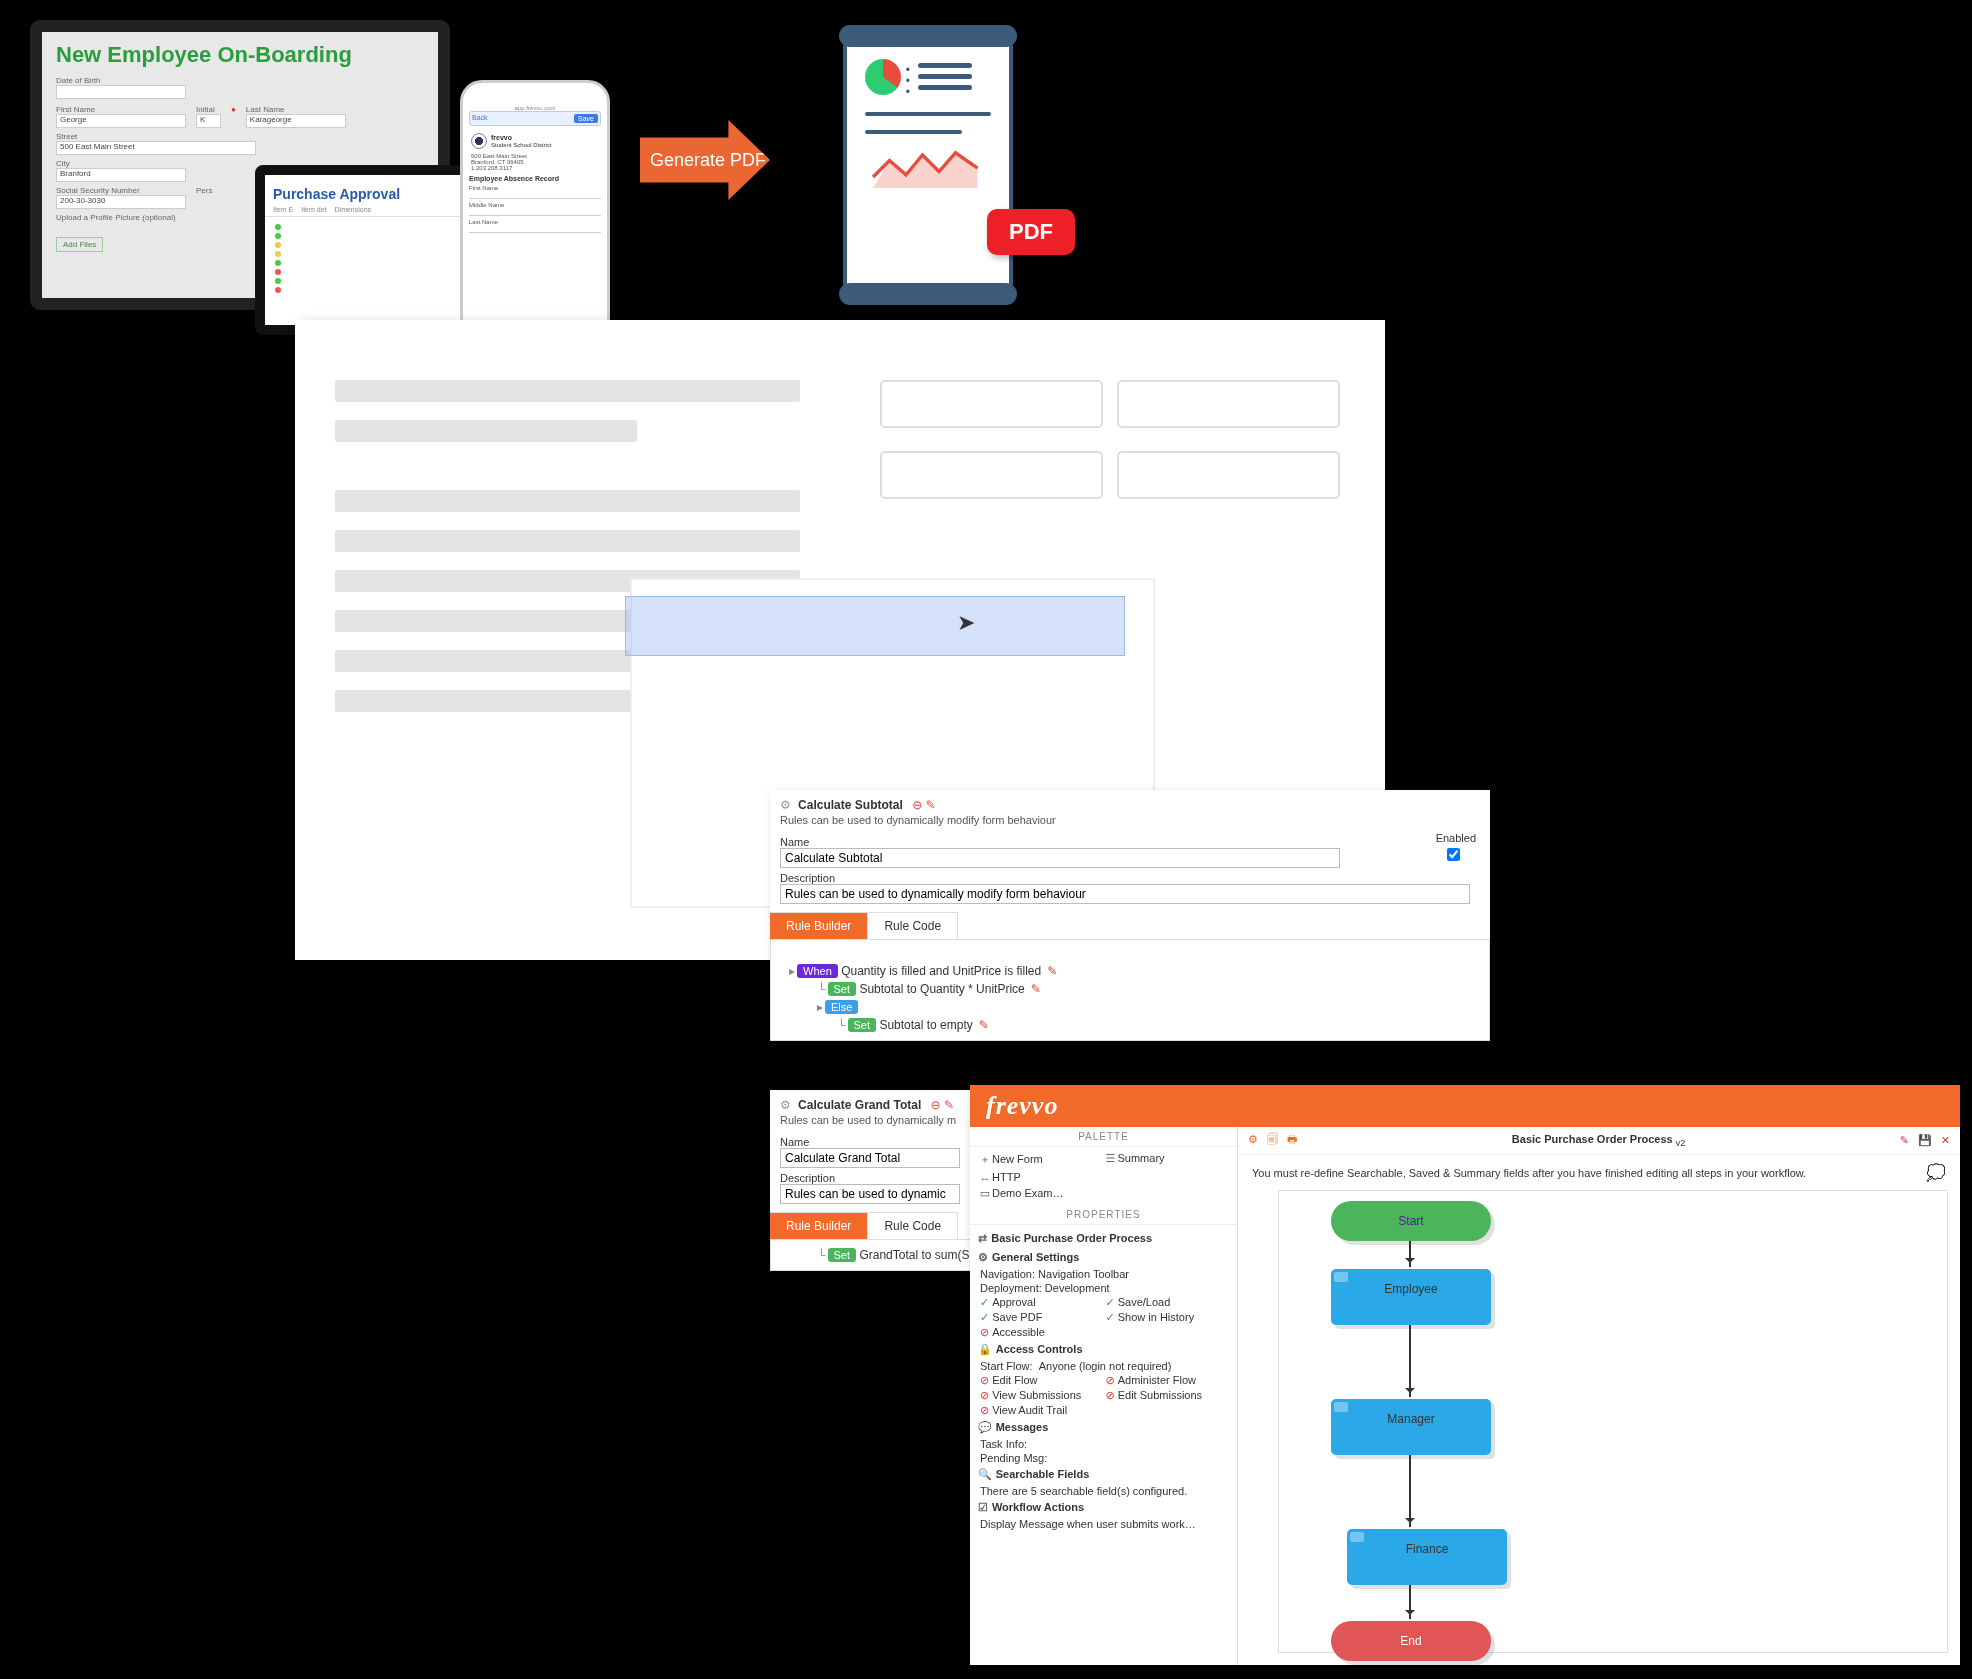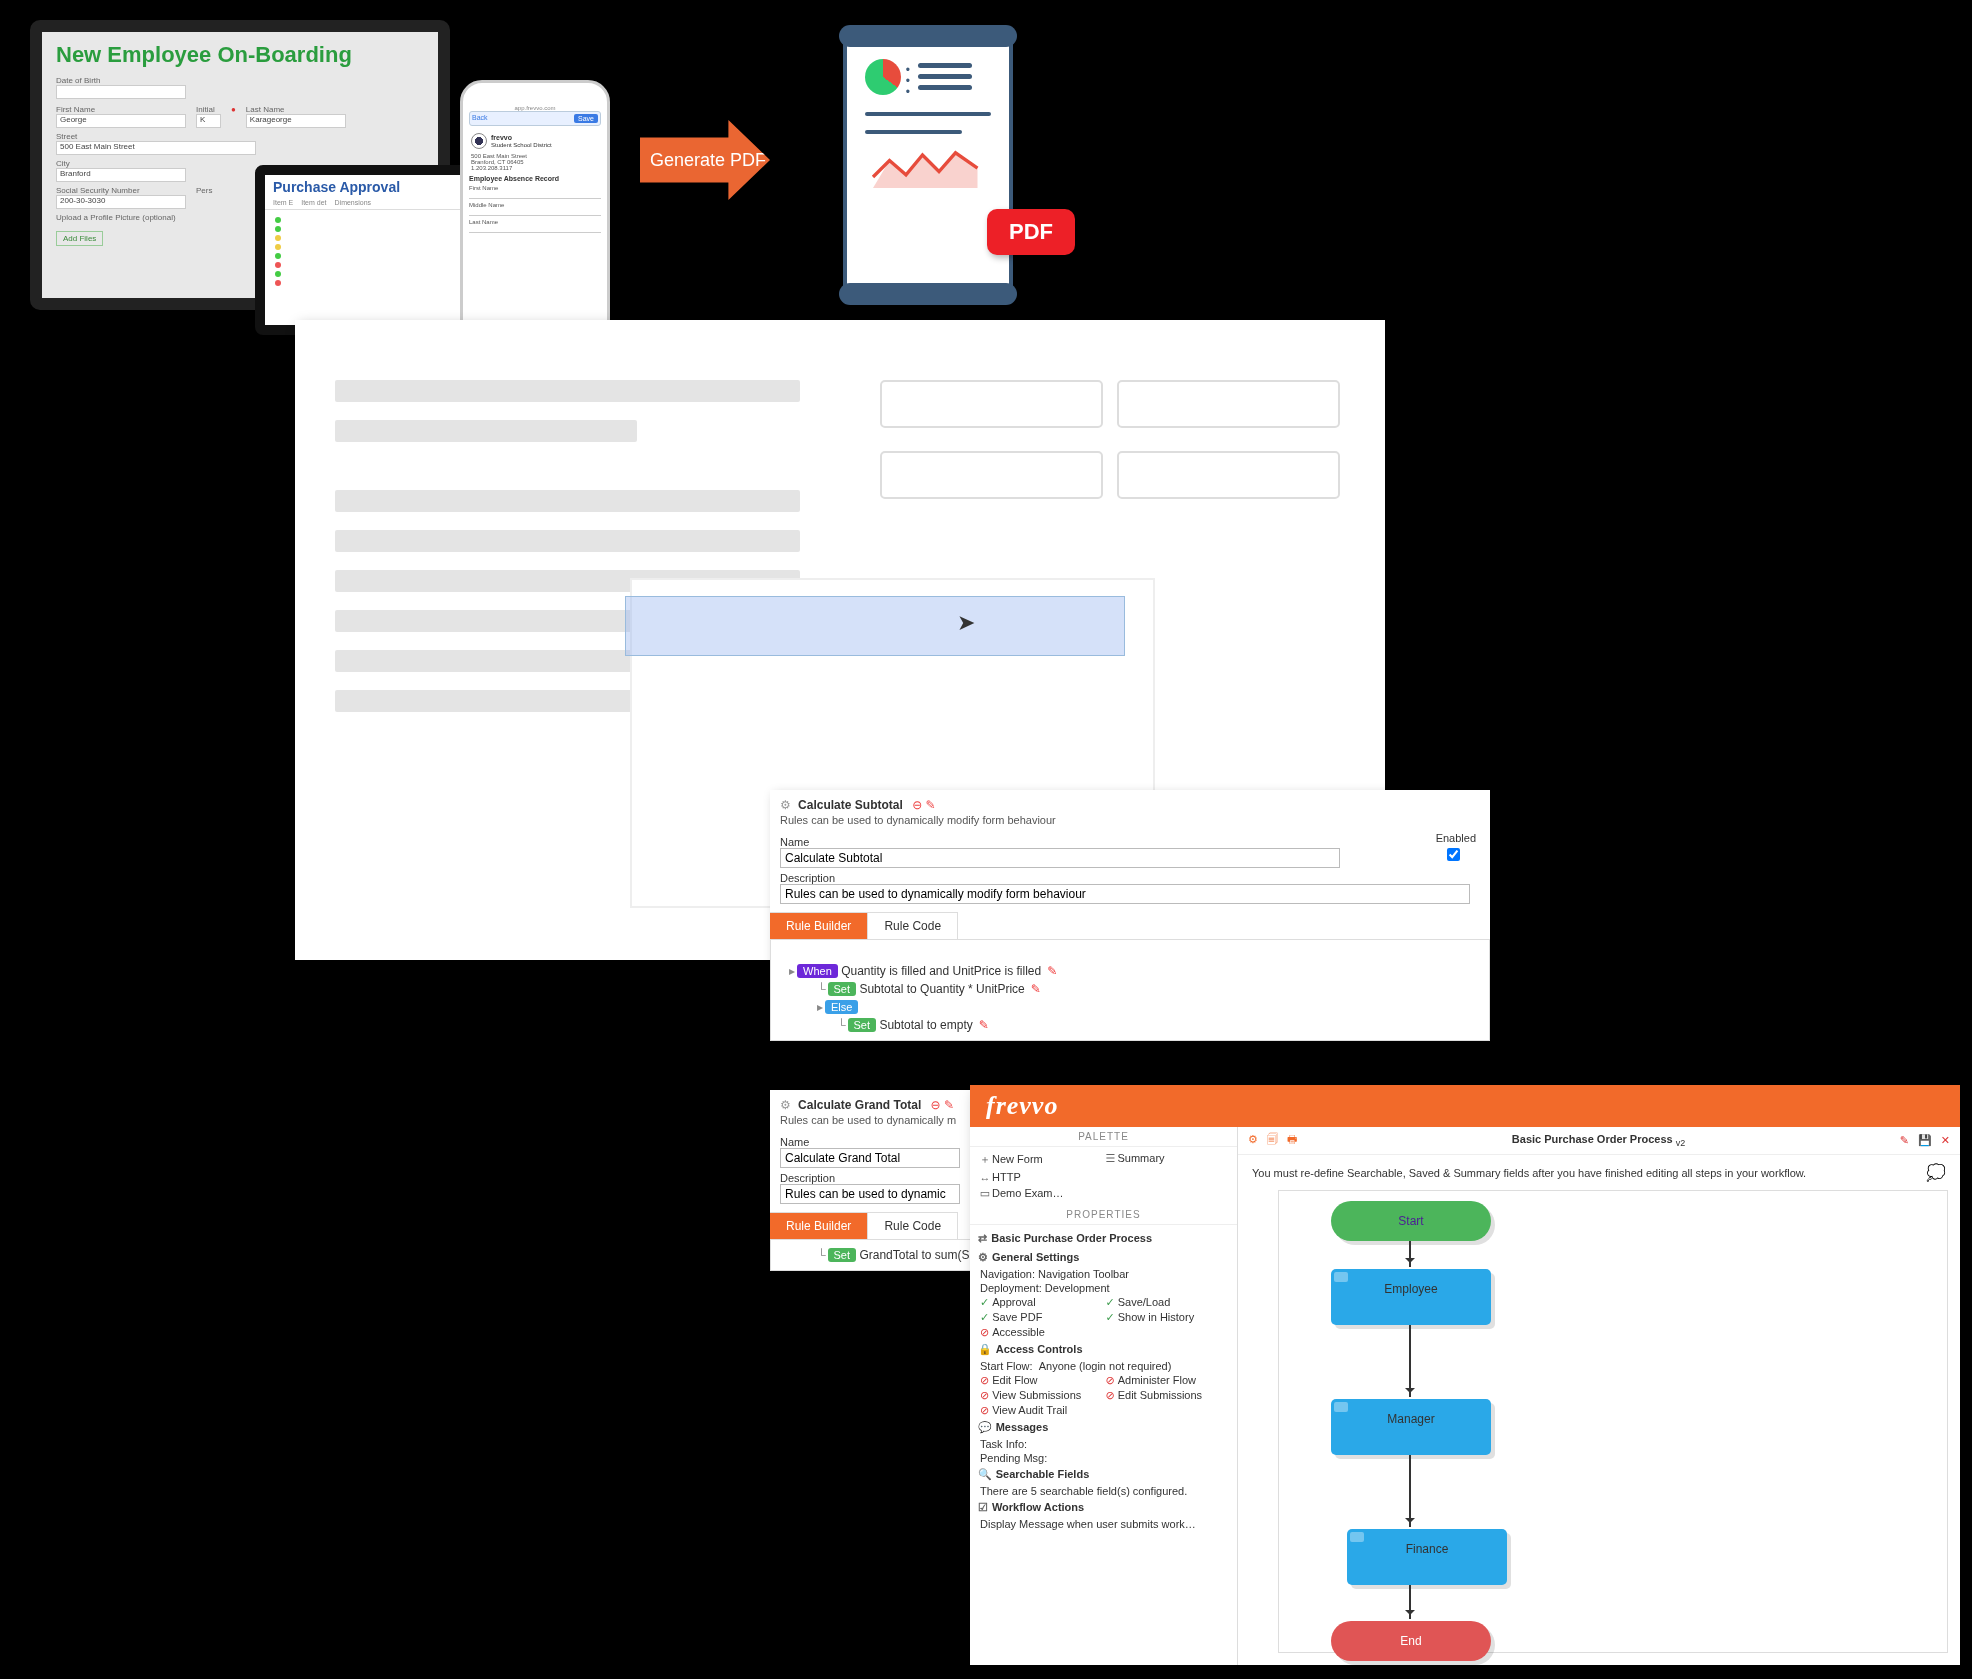--- a/index.html
+++ b/index.html
@@ -8,24 +8,24 @@
 
 .devices { position: absolute; top: 20px; left: 30px; width: 620px; height: 330px; }
 .laptop { position: absolute; top: 0; left: 0; width: 420px; height: 290px; background: #e8e8e8; border: 12px solid #222; border-radius: 10px; }
 .laptop-inner { padding: 10px 14px; font-size: 9px; color: #444; }
 .laptop-title { color: #2a9d3e; font-size: 22px; font-weight: bold; margin-bottom: 8px; }
 .lap-row { margin-bottom: 4px; }
 .lap-label { font-size: 8px; color: #666; }
 .lap-input { background: #fff; border: 1px solid #ccc; height: 14px; width: 130px; font-size: 8px; padding: 0 3px; display: inline-block; }
 .lap-input.sm { width: 25px; }
 .lap-input.md { width: 100px; }
-.add-files-btn { border: 1px solid #9c9; color: #3a8a3a; padding: 2px 6px; font-size: 8px; display: inline-block; margin-top: 9px; }
+.add-files-btn { border: 1px solid #9c9; color: #3a8a3a; padding: 2px 6px; font-size: 8px; display: inline-block; margin-top: 15px; }
 
 .tablet { position: absolute; top: 145px; left: 225px; width: 215px; height: 170px; background: #fff; border: 10px solid #111; border-radius: 8px; }
-.tablet-title { color: #2a5aa8; font-size: 14px; font-weight: bold; padding: 4px 8px; }
+.tablet-title { color: #2a5aa8; font-size: 14px; font-weight: bold; padding: 4px 8px; margin-top: 7px; }
 .tablet-tabs { display: flex; gap: 8px; font-size: 7px; color: #888; padding: 0 8px 3px; border-bottom: 1px solid #ddd; }
 .tablet-dots { padding: 4px 10px; }
 .t-dot { width: 6px; height: 6px; border-radius: 50%; margin: 3px 0; }
 .t-dot.g { background: #4c4; }
 .t-dot.y { background: #ec4; }
 .t-dot.r { background: #e55; }
 
 .phone { position: absolute; top: 60px; left: 430px; width: 150px; height: 275px; background: #fff; border: 3px solid #ccc; border-radius: 22px; padding: 22px 6px 6px; }
 .phone-bar { background: #e8f0ff; border: 1px solid #bcd; border-radius: 3px; font-size: 7px; padding: 2px; display: flex; justify-content: space-between; margin-bottom: 3px; }
 .phone-bar span:first-child { color: #3a7ae4; }

